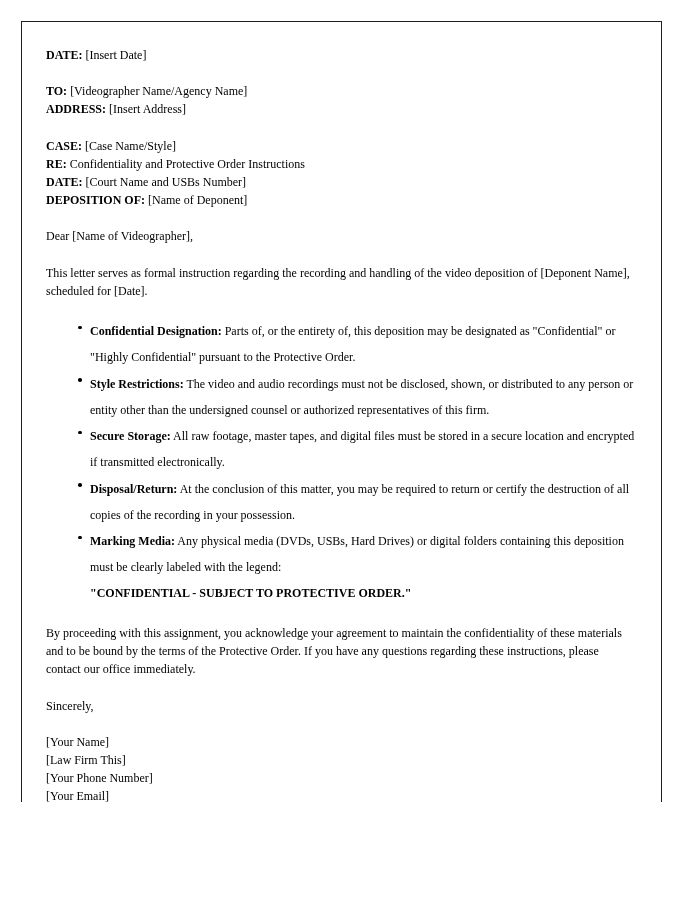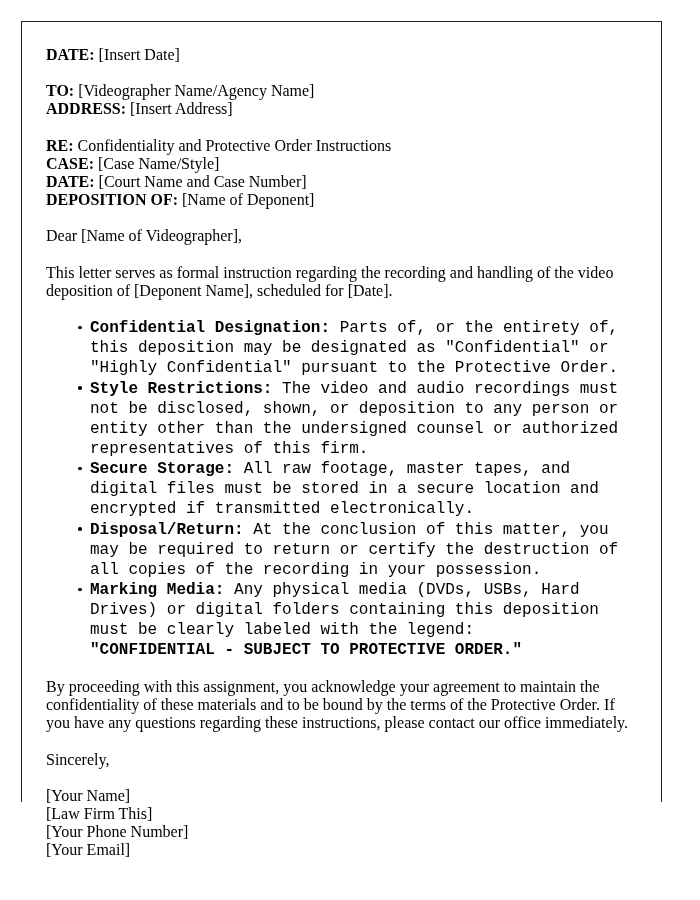--- a/index.html
+++ b/index.html
@@ -28,21 +28,21 @@
     border-right: 1.5px solid #231f20;
     border-bottom: none;
     background: #ffffff;
   }
 
   .page-inner {
     padding: 24px 26px 0 24px;
   }
 
   .doc {
-    font-size: 16px;
+    font-size: 12px;
     line-height: 18.2px;
     text-align: left;
   }
 
   .blk {
     margin: 0 0 18px 0;
   }
 
   .line {
     display: block;
@@ -56,22 +56,21 @@
   
   ul.req {
     list-style: none;
     margin: 0 0 18px 0;
     padding: 0;
   }
   ul.req > li {
     position: relative;
     padding-left: 44px;
     margin: 0 0 0.5px 0;
-    line-height: 20px;
-    font-family: Liberation Mono, monospace;
+    line-height: 26px;
   }
   ul.req > li::before {
     content: "";
     position: absolute;
     left: 32px;
     top: 7.5px;
     width: 3.6px;
     height: 3.6px;
     background: #000000;
     border-radius: 50%;
@@ -93,34 +92,34 @@
       <div class="blk">
         <span class="line"><b>DATE:</b> <span>[Insert Date]</span></span>
       </div>
 
       <div class="blk">
         <span class="line"><b>TO:</b> <span>[Videographer Name/Agency Name]</span></span>
         <span class="line"><b>ADDRESS:</b> <span>[Insert Address]</span></span>
       </div>
 
       <div class="blk">
+        <span class="line"><b>CASE:</b> <span>[Case Name/Style]</span></span>
         <span class="line"><b>RE:</b> <span>Confidentiality and Protective Order Instructions</span></span>
-        <span class="line"><b>CASE:</b> <span>[Case Name/Style]</span></span>
-        <span class="line"><b>DATE:</b> <span>[Court Name and Case Number]</span></span>
+        <span class="line"><b>DATE:</b> <span>[Court Name and USBs Number]</span></span>
         <span class="line"><b>DEPOSITION OF:</b> <span>[Name of Deponent]</span></span>
       </div>
 
       <div class="blk">Dear [Name of Videographer],</div>
 
       <div class="blk">This letter serves as formal instruction regarding the recording and handling of the video deposition of [Deponent Name], scheduled for [Date].</div>
 
 
       <ul class="req">
         <li><b>Confidential Designation:</b><span> Parts of, or the entirety of, this deposition may be designated as "Confidential" or "Highly Confidential" pursuant to the Protective Order.</span></li>
-        <li><b>Style Restrictions:</b><span> The video and audio recordings must not be disclosed, shown, or deposition to any person or entity other than the undersigned counsel or authorized representatives of this firm.</span></li>
+        <li><b>Style Restrictions:</b><span> The video and audio recordings must not be disclosed, shown, or distributed to any person or entity other than the undersigned counsel or authorized representatives of this firm.</span></li>
         <li><b>Secure Storage:</b><span> All raw footage, master tapes, and digital files must be stored in a secure location and encrypted if transmitted electronically.</span></li>
         <li><b>Disposal/Return:</b><span> At the conclusion of this matter, you may be required to return or certify the destruction of all copies of the recording in your possession.</span></li>
         <li><b>Marking Media:</b><span> Any physical media (DVDs, USBs, Hard Drives) or digital folders containing this deposition must be clearly labeled with the legend:</span><span class="legend">"CONFIDENTIAL - SUBJECT TO PROTECTIVE ORDER."</span></li>
       </ul>
 
       <div class="blk">By proceeding with this assignment, you acknowledge your agreement to maintain the confidentiality of these materials and to be bound by the terms of the Protective Order. If you have any questions regarding these instructions, please contact our office immediately.</div>
 
       <div class="blk">Sincerely,</div>
 
       <div class="blk sig">

